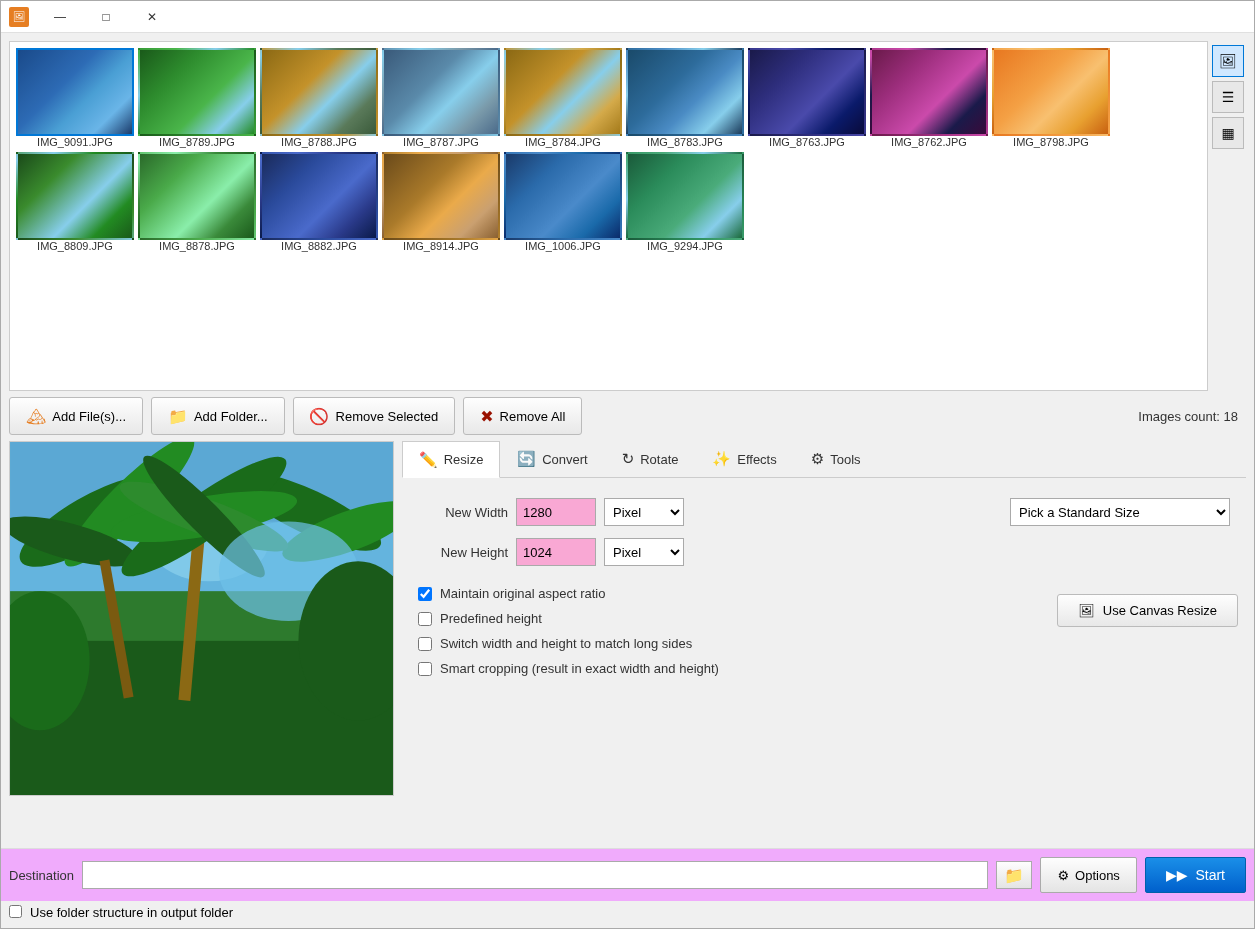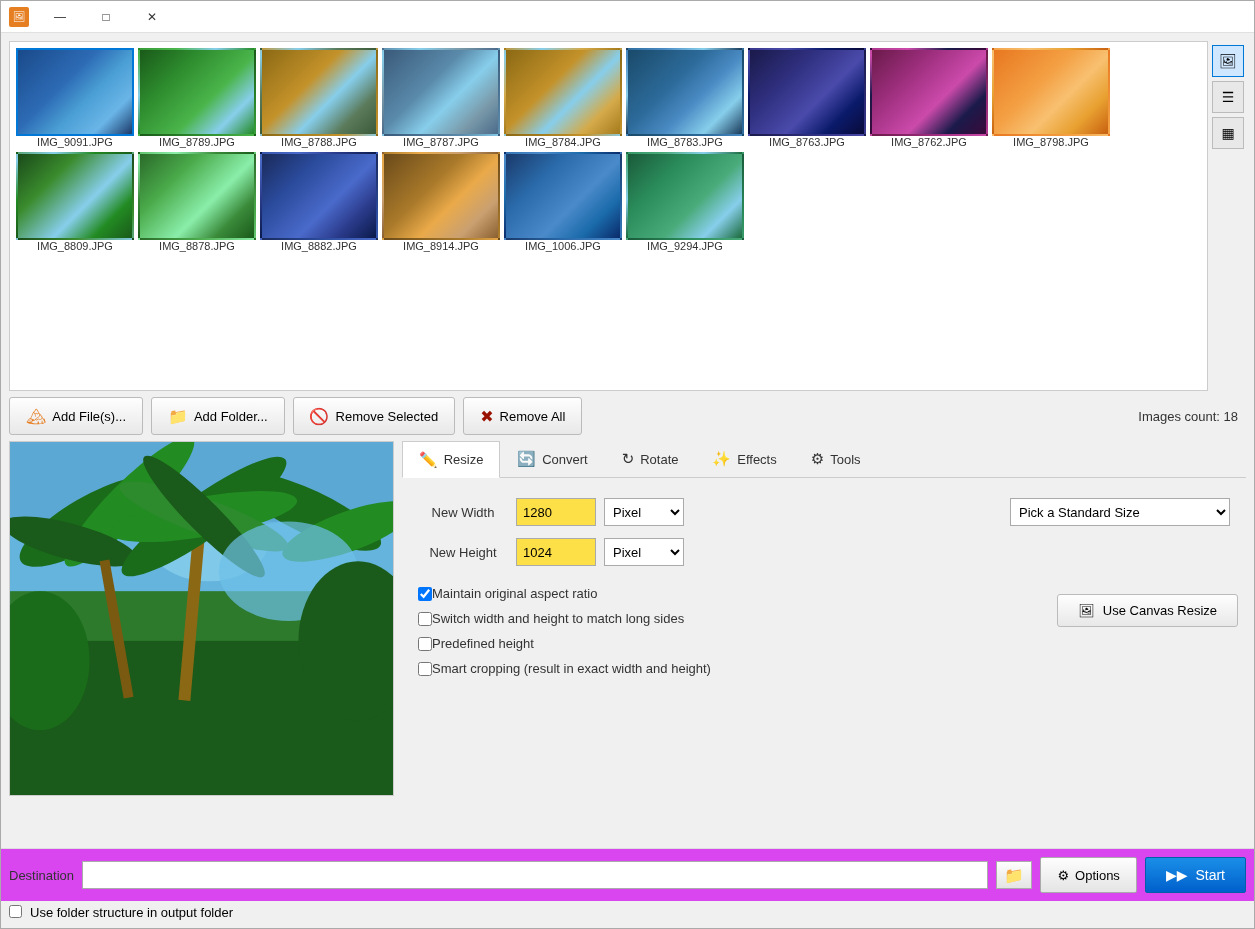--- a/index.html
+++ b/index.html
@@ -200,45 +200,46 @@
       display: flex;
       align-items: center;
       margin-bottom: 12px;
       gap: 8px;
     }
 
     .form-label {
       width: 90px;
       font-size: 13px;
       color: #333;
-      text-align: center;
+      text-align: right;
     }
 
     .form-input {
       width: 80px;
       height: 28px;
       border: 1px solid #aaa;
       padding: 2px 6px;
       font-size: 13px;
-      background: #fde047;
+      background: #f9a8d4;
     }
 
     .form-select {
       height: 28px;
       border: 1px solid #aaa;
       padding: 2px 4px;
       font-size: 13px;
       background: white;
       min-width: 80px;
     }
 
     
     .checkbox-row {
       display: flex;
       align-items: center;
+      gap: 8px;
       margin-bottom: 10px;
       padding-left: 8px;
     }
 
     .checkbox-row input[type="checkbox"] { width: 14px; height: 14px; cursor: pointer; }
     .checkbox-row label { font-size: 13px; color: #333; cursor: pointer; }
 
     
     .canvas-resize-btn {
       display: flex;
@@ -254,21 +255,21 @@
       margin-right: 0;
     }
 
     
     .bottom-toolbar {
       display: flex;
       align-items: center;
       padding: 8px;
       gap: 8px;
       border-top: 1px solid #ddd;
-      background: #d946ef;
+      background: #f0abfc;
     }
 
     .dest-label { font-size: 13px; color: #333; }
 
     .dest-input {
       flex: 1;
       height: 28px;
       border: 1px solid #aaa;
       padding: 2px 6px;
       font-size: 13px;
@@ -551,26 +552,26 @@
 
       </div>
 
       <div style="display:flex; padding: 0 8px 8px 8px;">
         <div style="flex:1;">
           <div class="checkbox-row">
             <input type="checkbox" id="cb1" checked="" style="">
             <label for="cb1">Maintain original aspect ratio</label>
           </div>
           <div class="checkbox-row">
+            <input type="checkbox" id="cb2" style="">
+            <label for="cb2">Predefined height</label>
+          </div>
+          <div class="checkbox-row">
             <input type="checkbox" id="cb3" style="">
             <label for="cb3">Switch width and height to match long sides</label>
-          </div>
-          <div class="checkbox-row">
-            <input type="checkbox" id="cb2" style="">
-            <label for="cb2">Predefined height</label>
           </div>
           <div class="checkbox-row">
             <input type="checkbox" id="cb4" style="">
             <label for="cb4">Smart cropping (result in exact width and height)</label>
           </div>
         </div>
 
         <div style="display:flex; align-items:flex-start; padding-top: 8px;">
           <button class="canvas-resize-btn">
             <span>🖼</span>

